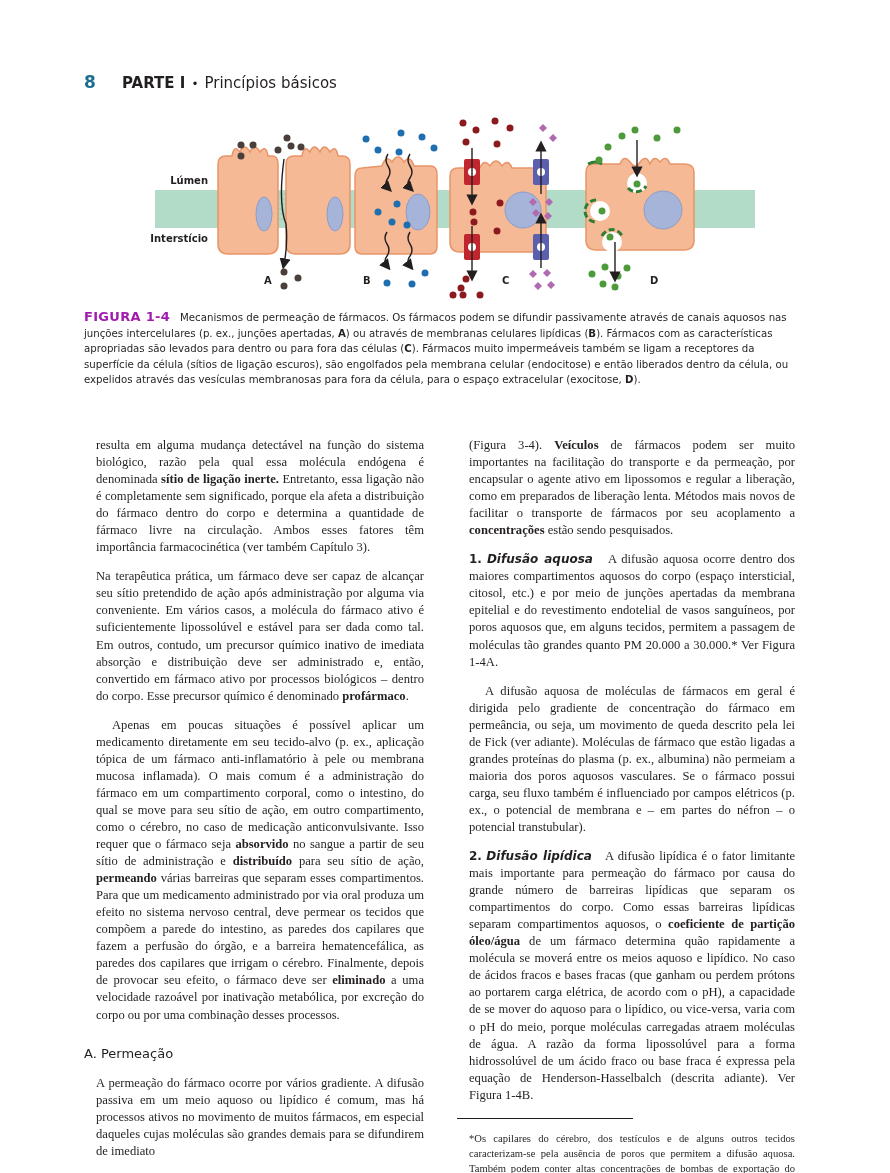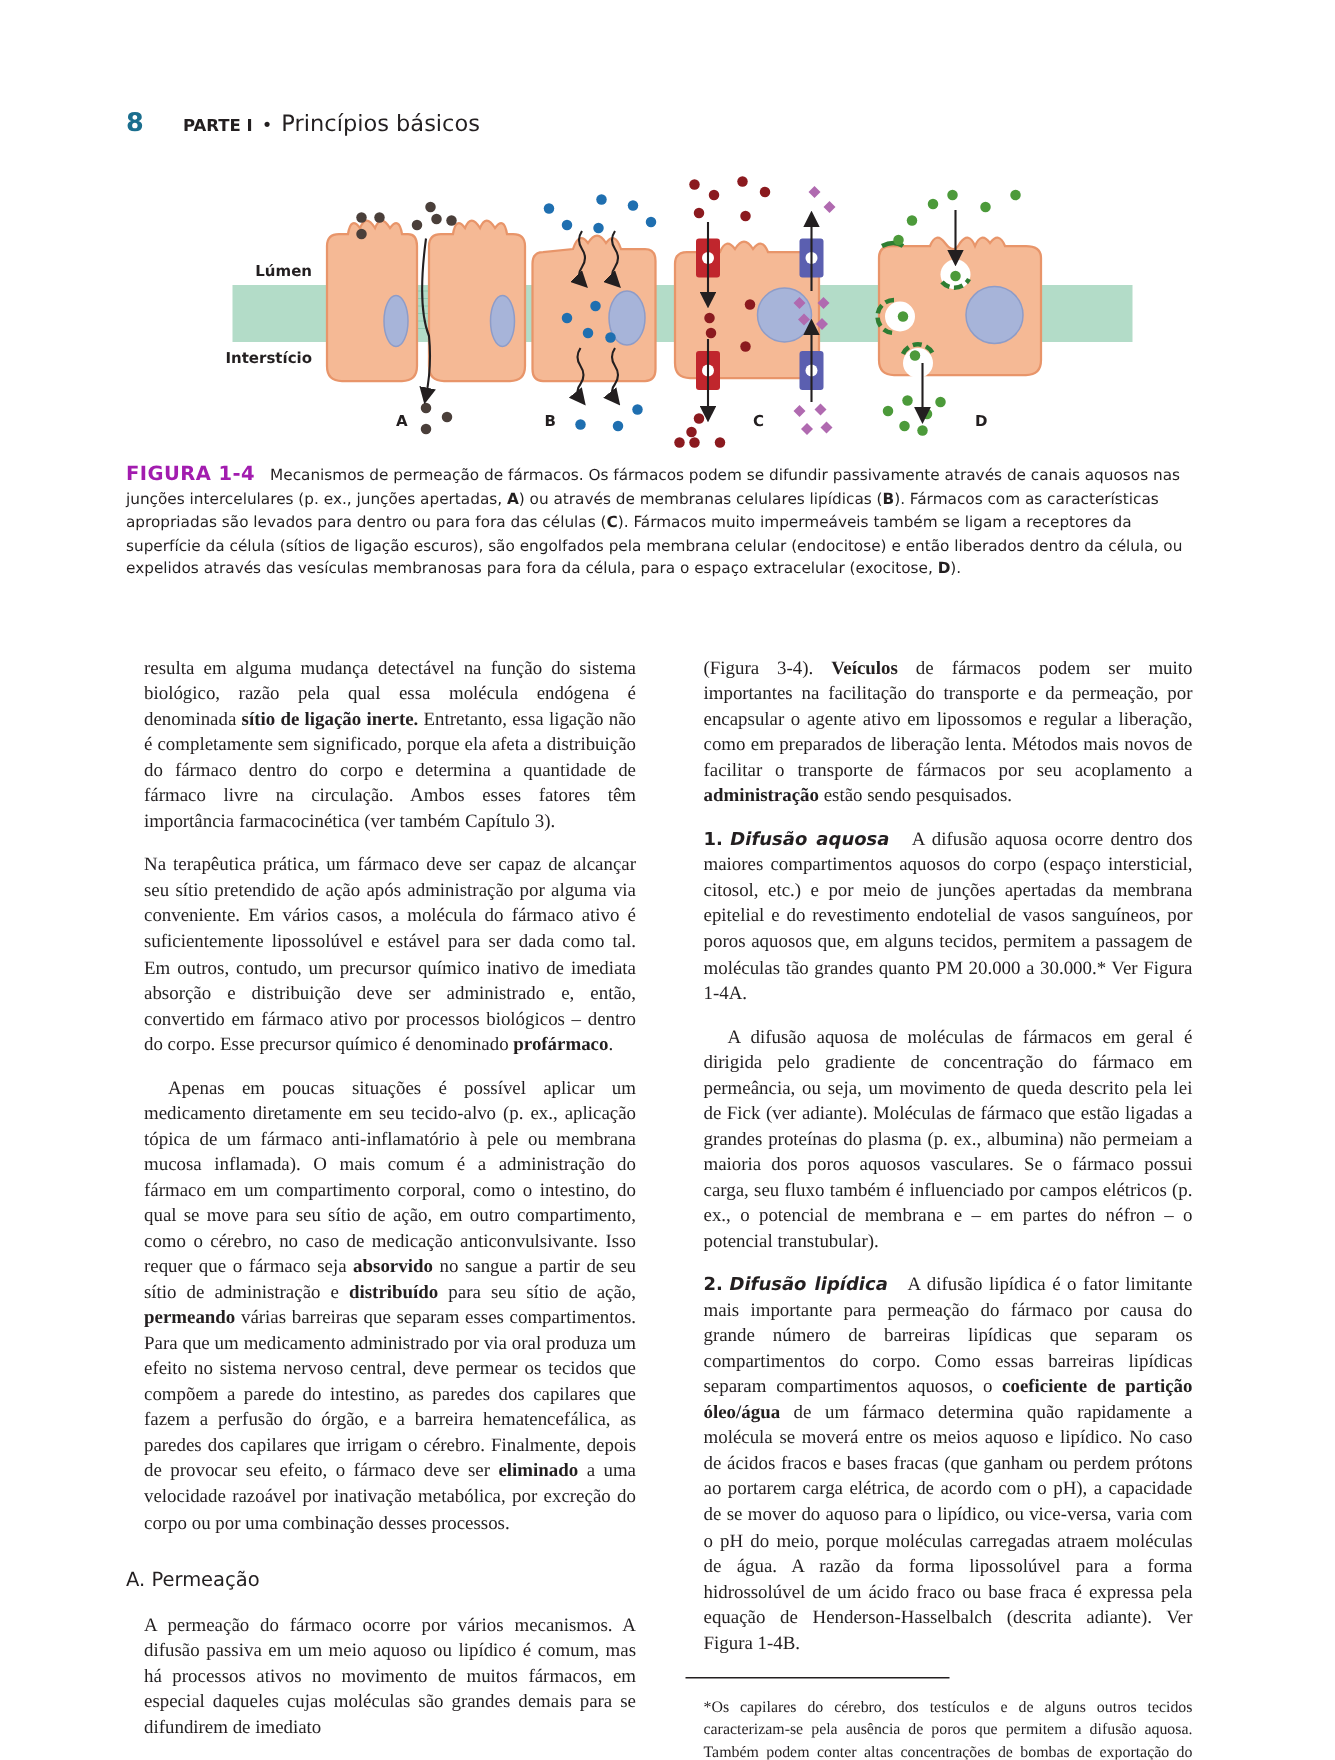--- a/index.html
+++ b/index.html
@@ -1,20 +1,20 @@
 <!DOCTYPE html>
 <html><head>
 <meta charset="utf-8">
 <style>
   html, body { margin: 0; padding: 0; background: #ffffff; }
   body { width: 890px; height: 1173px; position: relative; overflow: hidden; color: #231f20; }
 
   .running-head { position: absolute; left: 84px; top: 72px; height: 24px; display: flex; align-items: baseline; }
   .page-num { font-family: "DejaVu Sans", sans-serif; font-weight: bold; font-size: 17px; color: #1a6e8e; width: 38px; }
-  .part { font-family: "DejaVu Sans", sans-serif; font-weight: bold; font-size: 11px; color: #231f20; }
+  .part { font-family: "DejaVu Sans", sans-serif; font-weight: bold; font-size: 15px; color: #231f20; }
   .bullet { font-family: "DejaVu Sans", sans-serif; font-size: 12px; margin: 0 6px; }
   .part-title { font-family: "DejaVu Sans", sans-serif; font-size: 15px; }
 
   .figure { position: absolute; left: 150px; top: 114px; width: 610px; height: 190px; font-weight: bold; }
   .figure svg { display: block; }
 
   .caption { position: absolute; left: 84px; top: 309px; width: 722px; font-family: "DejaVu Sans", sans-serif; font-size: 10.2px; line-height: 15.6px; color: #231f20; }
   .caption .fig-label { font-weight: bold; font-size: 13px; color: #a21caf; margin-right: 10px; letter-spacing: 0.3px; }
   .caption b { font-weight: bold; }
 
@@ -210,25 +210,25 @@
 
 <div class="col col-left">
   <p><span>resulta em alguma mudança detectável na função do sistema biológico, razão pela qual essa molécula endógena é denominada </span><b>sítio de ligação inerte.</b><span> Entretanto, essa ligação não é completamente sem significado, porque ela afeta a distribuição do fármaco dentro do corpo e determina a quantidade de fármaco livre na circulação. Ambos esses fatores têm importância farmacocinética (ver também Capítulo 3).</span></p>
 
 
   <p><span>Na terapêutica prática, um fármaco deve ser capaz de alcançar seu sítio pretendido de ação após administração por alguma via conveniente. Em vários casos, a molécula do fármaco ativo é suficientemente lipossolúvel e estável para ser dada como tal. Em outros, contudo, um precursor químico inativo de imediata absorção e distribuição deve ser administrado e, então, convertido em fármaco ativo por processos biológicos – dentro do corpo. Esse precursor químico é denominado </span><b>profármaco</b><span>.</span></p>
   <p class="indent"><span>Apenas em poucas situações é possível aplicar um medicamento diretamente em seu tecido-alvo (p. ex., aplicação tópica de um fármaco anti-inflamatório à pele ou membrana mucosa inflamada). O mais comum é a administração do fármaco em um compartimento corporal, como o intestino, do qual se move para seu sítio de ação, em outro compartimento, como o cérebro, no caso de medicação anticonvulsivante. Isso requer que o fármaco seja </span><b>absorvido</b><span> no sangue a partir de seu sítio de administração e </span><b>distribuído</b><span> para seu sítio de ação, </span><b>permeando</b><span> várias barreiras que separam esses compartimentos. Para que um medicamento administrado por via oral produza um efeito no sistema nervoso central, deve permear os tecidos que compõem a parede do intestino, as paredes dos capilares que fazem a perfusão do órgão, e a barreira hematencefálica, as paredes dos capilares que irrigam o cérebro. Finalmente, depois de provocar seu efeito, o fármaco deve ser </span><b>eliminado</b><span> a uma velocidade razoável por inativação metabólica, por excreção do corpo ou por uma combinação desses processos.</span></p>
 
   <div class="h3">A. Permeação</div>
 
-  <p>A permeação do fármaco ocorre por vários mecanismos. A difusão passiva em um meio aquoso ou lipídico é comum, mas há processos ativos no movimento de muitos fármacos, em especial daqueles cujas moléculas são grandes demais para se difundirem de imediato</p>
+  <p>A permeação do fármaco ocorre por vários gradiente. A difusão passiva em um meio aquoso ou lipídico é comum, mas há processos ativos no movimento de muitos fármacos, em especial daqueles cujas moléculas são grandes demais para se difundirem de imediato</p>
 </div>
 
 <div class="col col-right">
-  <p><span>(Figura 3-4). </span><b>Veículos</b><span> de fármacos podem ser muito importantes na facilitação do transporte e da permeação, por encapsular o agente ativo em lipossomos e regular a liberação, como em preparados de liberação lenta. Métodos mais novos de facilitar o transporte de fármacos por seu acoplamento a </span><b>administração</b><span> estão sendo pesquisados.</span></p>
+  <p><span>(Figura 3-4). </span><b>Veículos</b><span> de fármacos podem ser muito importantes na facilitação do transporte e da permeação, por encapsular o agente ativo em lipossomos e regular a liberação, como em preparados de liberação lenta. Métodos mais novos de facilitar o transporte de fármacos por seu acoplamento a </span><b>concentrações</b><span> estão sendo pesquisados.</span></p>
 
   <p class="sect"><span class="run-in">1.</span> <span class="run-in"><i>Difusão aquosa</i></span>&nbsp;&nbsp;&nbsp;<span>A difusão aquosa ocorre dentro dos maiores compartimentos aquosos do corpo (espaço intersticial, citosol, etc.) e por meio de junções apertadas da membrana epitelial e do revestimento endotelial de vasos sanguíneos, por poros aquosos que, em alguns tecidos, permitem a passagem de moléculas tão grandes quanto PM 20.000 a 30.000.* Ver Figura 1-4A.</span></p>
   <p class="indent">A difusão aquosa de moléculas de fármacos em geral é dirigida pelo gradiente de concentração do fármaco em permeância, ou seja, um movimento de queda descrito pela lei de Fick (ver adiante). Moléculas de fármaco que estão ligadas a grandes proteínas do plasma (p. ex., albumina) não permeiam a maioria dos poros aquosos vasculares. Se o fármaco possui carga, seu fluxo também é influenciado por campos elétricos (p. ex., o potencial de membrana e – em partes do néfron – o potencial transtubular).</p>
 
   <p class="sect"><span class="run-in">2.</span> <span class="run-in"><i>Difusão lipídica</i></span>&nbsp;&nbsp;&nbsp;<span>A difusão lipídica é o fator limitante mais importante para permeação do fármaco por causa do grande número de barreiras lipídicas que separam os compartimentos do corpo. Como essas barreiras lipídicas separam compartimentos aquosos, o </span><b>coeficiente de partição óleo/água</b><span> de um fármaco determina quão rapidamente a molécula se moverá entre os meios aquoso e lipídico. No caso de ácidos fracos e bases fracas (que ganham ou perdem prótons ao portarem carga elétrica, de acordo com o pH), a capacidade de se mover do aquoso para o lipídico, ou vice-versa, varia com o pH do meio, porque moléculas carregadas atraem moléculas de água. A razão da forma lipossolúvel para a forma hidrossolúvel de um ácido fraco ou base fraca é expressa pela equação de Henderson-Hasselbalch (descrita adiante). Ver Figura 1-4B.</span></p>
 
   <div class="footrule"></div>
   <p class="footnote">*Os capilares do cérebro, dos testículos e de alguns outros tecidos caracterizam-se pela ausência de poros que permitem a difusão aquosa. Também podem conter altas concentrações de bombas de exportação do fármaco (moléculas de bombas MDR; ver texto). Por isso, esses tecidos são sítios protegidos ou “santuários” contra muitos fármacos circulantes.</p>
 </div>
 

